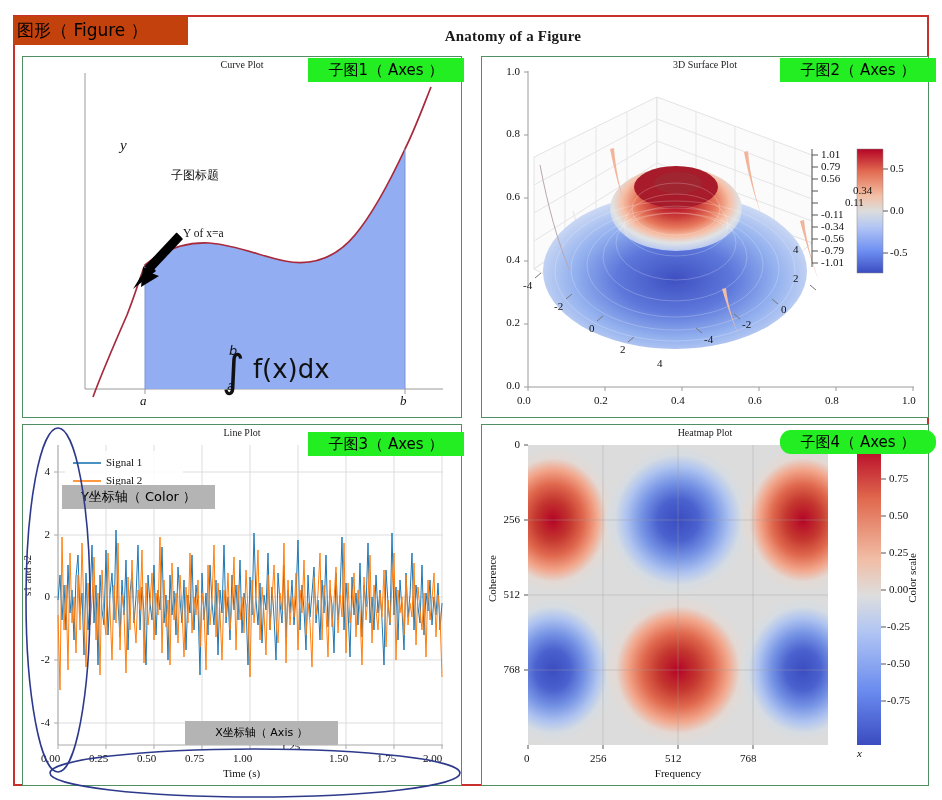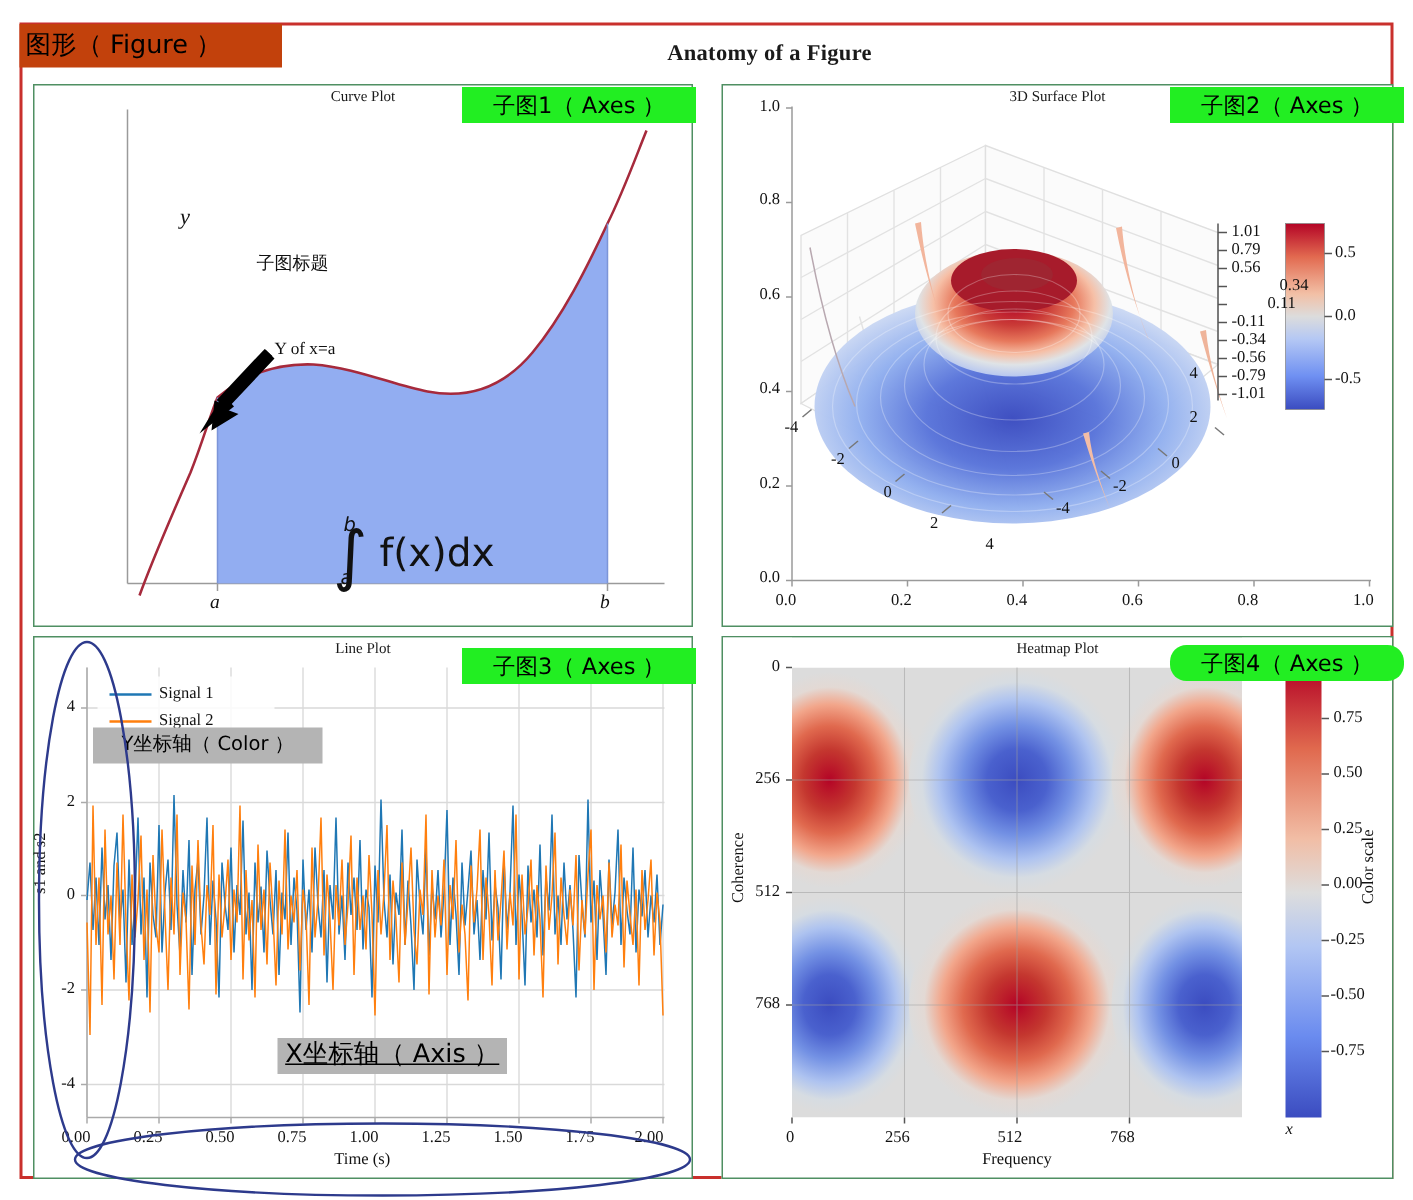--- a/index.html
+++ b/index.html
@@ -378,33 +378,33 @@
     <div class="tick ytick" style="left:2px;top:103px;width:25px;">2</div>
     <div class="tick ytick" style="left:2px;top:165px;width:25px;">0</div>
     <div class="tick ytick" style="left:2px;top:228px;width:25px;">-2</div>
     <div class="tick ytick" style="left:2px;top:291px;width:25px;">-4</div>
 
     <div class="tick" style="left:18px;top:327px;">0.00</div>
     <div class="tick" style="left:66px;top:327px;">0.25</div>
     <div class="tick" style="left:114px;top:327px;">0.50</div>
     <div class="tick" style="left:162px;top:327px;">0.75</div>
     <div class="tick" style="left:210px;top:327px;">1.00</div>
-    <div class="tick" style="left:258px;top:327px;">1.25</div>
+    <div class="tick" style="left:258px;top:315px;">1.25</div>
     <div class="tick" style="left:306px;top:327px;">1.50</div>
     <div class="tick" style="left:354px;top:327px;">1.75</div>
     <div class="tick" style="left:400px;top:327px;">2.00</div>
 
     <div class="axlabel vert" style="left:-2px;top:130px;font-size:11px;">s1 and s2</div>
     <div class="axlabel" style="left:0;top:342px;width:437px;text-align:center;font-size:11px;">Time (s)</div>
   </div>
 
   <div class="chip chip-green" style="left:308px;top:432px;width:148px;height:22px;display:flex;align-items:center;justify-content:center;">子图3（ Axes ）</div>
 
   <div class="chip chip-gray" style="left:62px;top:485px;width:145px;height:22px;display:flex;align-items:center;justify-content:center;font-size:13px;">Y坐标轴（ Color ）</div>
-  <div class="chip chip-gray" style="left:185px;top:692px;width:145px;height:22px;display:flex;align-items:center;justify-content:center;font-size:17px;text-decoration:underline;">X坐标轴（ Axis ）</div>
+  <div class="chip chip-gray" style="left:185px;top:721px;width:145px;height:22px;display:flex;align-items:center;justify-content:center;font-size:11px;">X坐标轴（ Axis ）</div>
 
   <svg style="position:absolute;left:0;top:420px;width:480px;height:380px;" class="novis">
     <ellipse cx="58" cy="180" rx="32" ry="172" fill="none" stroke="#2d3a8c" stroke-width="1.6"></ellipse>
     <ellipse cx="255" cy="353" rx="205" ry="24" fill="none" stroke="#2d3a8c" stroke-width="1.6"></ellipse>
   </svg>
 
   <div class="panel" style="left:481px;top:424px;width:448px;height:362px;">
     <div class="panel-title">Heatmap Plot</div>
 
     <svg width="445" height="359" viewBox="0 0 445 359">

